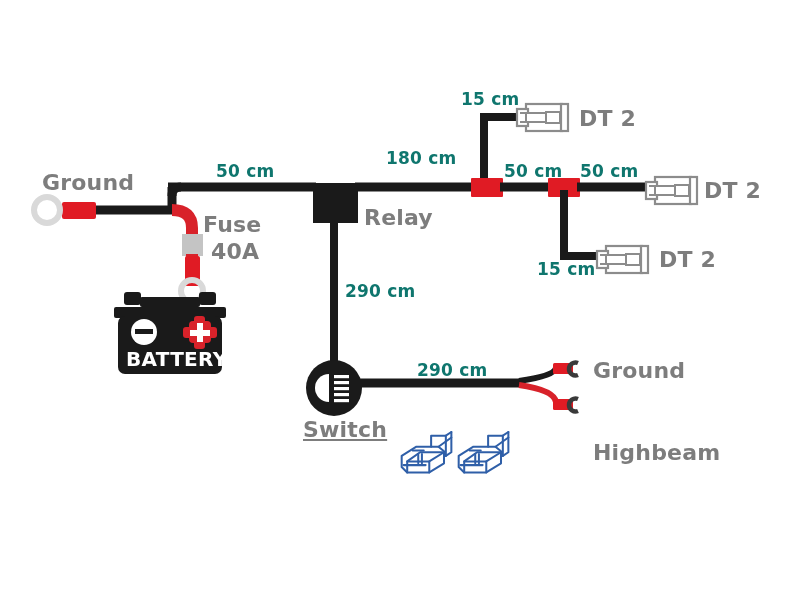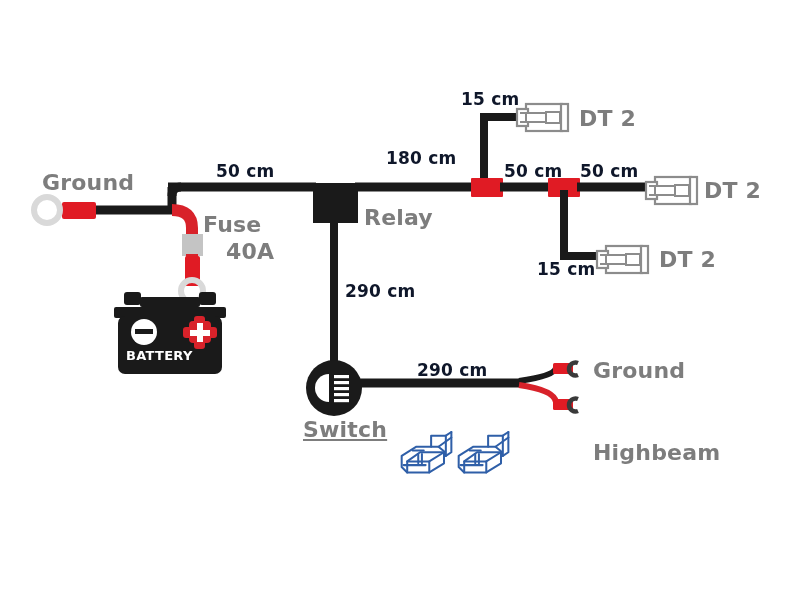--- a/index.html
+++ b/index.html
@@ -27,33 +27,33 @@
     display: block;
   }
   .lbl {
     position: absolute;
     white-space: nowrap;
     font-weight: bold;
     line-height: 1;
     -webkit-font-smoothing: antialiased;
   }
   .lbl-dim {
-    color: #0f172a;
+    color: #0f766e;
     font-size: 17px;
     letter-spacing: 0.2px;
     text-align: right;
   }
   .lbl-part {
     color: #7d7d7d;
     font-size: 22px;
     letter-spacing: 0.2px;
   }
   .lbl-batt {
     color: #ffffff;
-    font-size: 13px;
+    font-size: 20px;
     letter-spacing: 0.3px;
   }
 </style>
 </head>
 <body>
 
 <div id="diagram-root">
 
   <svg id="diagram-svg" viewBox="0 0 800 600" xmlns="http://www.w3.org/2000/svg">
 
@@ -221,21 +221,21 @@
     </g>
 
   </svg>
 
   <div class="lbl lbl-part" style="left:42px; top:172px;">Ground</div>
 
   <div class="lbl lbl-dim" style="left:216px; top:163px;">50 cm</div>
 
   <div class="lbl lbl-part" style="left:203px; top:214px;">Fuse</div>
 
-  <div class="lbl lbl-part" style="left:211px; top:241px;margin-left:15px;">40A</div>
+  <div class="lbl lbl-part" style="left:211px; top:241px;">40A</div>
 
   <div class="lbl lbl-batt" style="left:126px; top:349px;">BATTERY</div>
 
   <div class="lbl lbl-part" style="left:364px; top:207px;">Relay</div>
 
   <div class="lbl lbl-dim" style="left:386px; top:150px;">180 cm</div>
 
   <div class="lbl lbl-dim" style="left:504px; top:163px;">50 cm</div>
 
   <div class="lbl lbl-dim" style="left:580px; top:163px;">50 cm</div>

